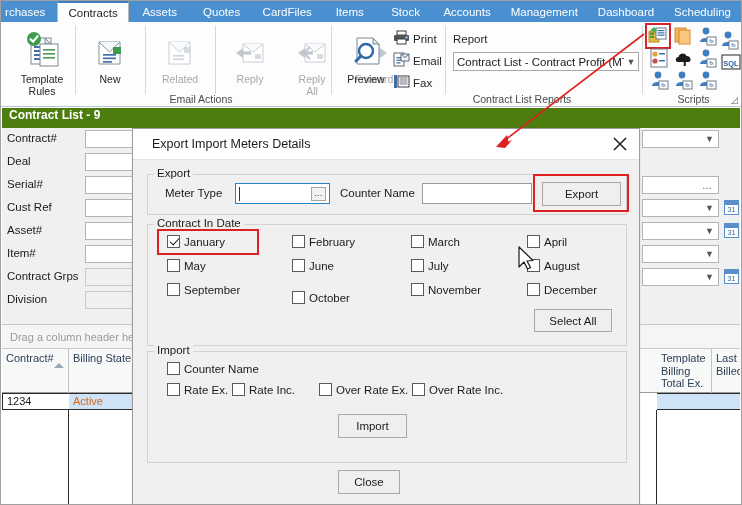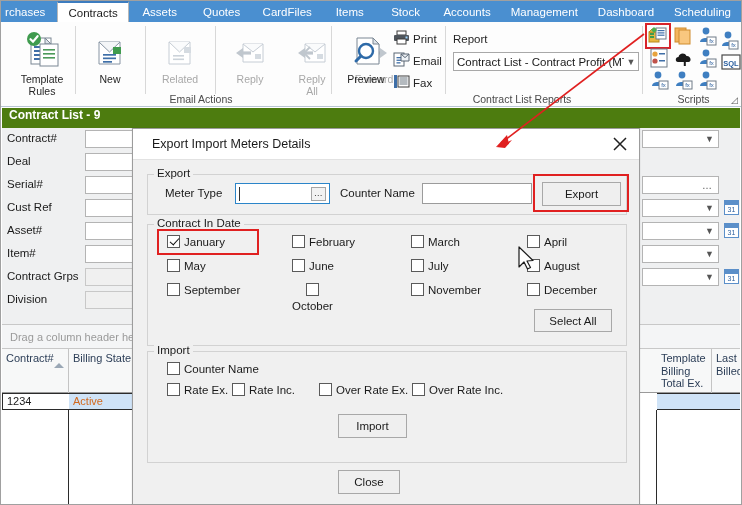--- a/index.html
+++ b/index.html
@@ -582,21 +582,21 @@
     </div>
     <div class="cbrow" style="left:394px;top:130px;">
       <span class="cbx"></span>
       <span class="cblbl">August</span>
     </div>
 
     <div class="cbrow" style="left:34px;top:154px;">
       <span class="cbx"></span>
       <span class="cblbl">September</span>
     </div>
-    <div class="cbrow" style="left:159px;top:154px;flex-direction:column;">
+    <div class="cbrow" style="left:159px;top:162px;">
       <span class="cbx"></span>
       <span class="cblbl">October</span>
     </div>
     <div class="cbrow" style="left:278px;top:154px;">
       <span class="cbx"></span>
       <span class="cblbl">November</span>
     </div>
     <div class="cbrow" style="left:394px;top:154px;">
       <span class="cbx"></span>
       <span class="cblbl">December</span>

